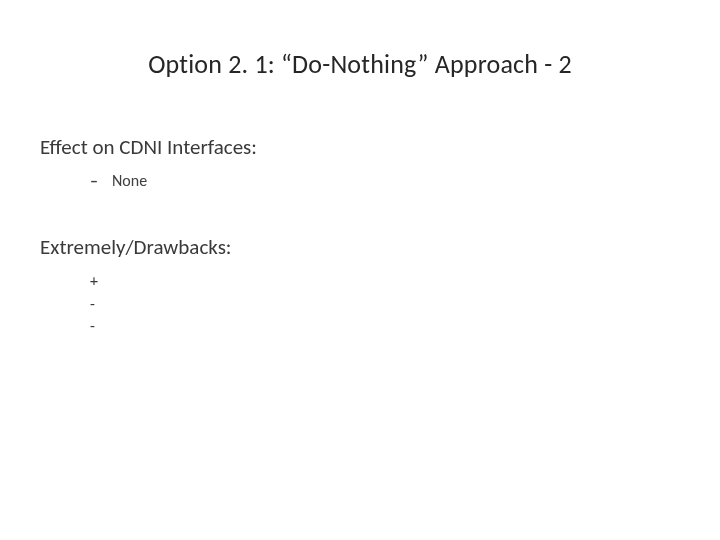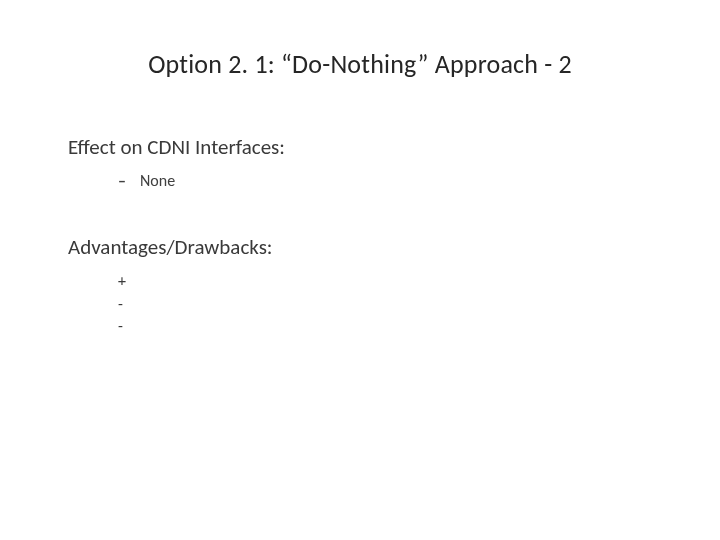--- a/index.html
+++ b/index.html
@@ -25,21 +25,20 @@
     text-align: center;
     font-size: 26px;
     font-weight: 400;
     color: #262626;
     letter-spacing: 0.2px;
   }
   .section {
     position: absolute;
     left: 40px;
     right: 40px;
-    margin-left: 28px;
   }
   .sec-effect { top: 134px; }
   .sec-adv    { top: 234px; }
   .section-heading {
     font-size: 21px;
     color: #3a3a3a;
     margin: 0 0 10px 0;
   }
   .sub-list {
     margin: 0;
@@ -84,21 +83,21 @@
     <div class="section-heading">Effect on CDNI Interfaces:</div>
     <div class="sub-list">
       <div class="sub-item">
         <span class="dash">–</span>
         <span>None</span>
       </div>
     </div>
   </div>
 
   <div class="section sec-adv">
-    <div class="section-heading">Advantages/Drawbacks:</div>
+    <div class="section-heading">Extremely/Drawbacks:</div>
     <div class="adv-list">
       <div class="adv-item">
         <span class="sign">+</span>
       </div>
       <div class="adv-item">
         <span class="sign">-</span>
       </div>
       <div class="adv-item">
         <span class="sign">-</span>
       </div>

